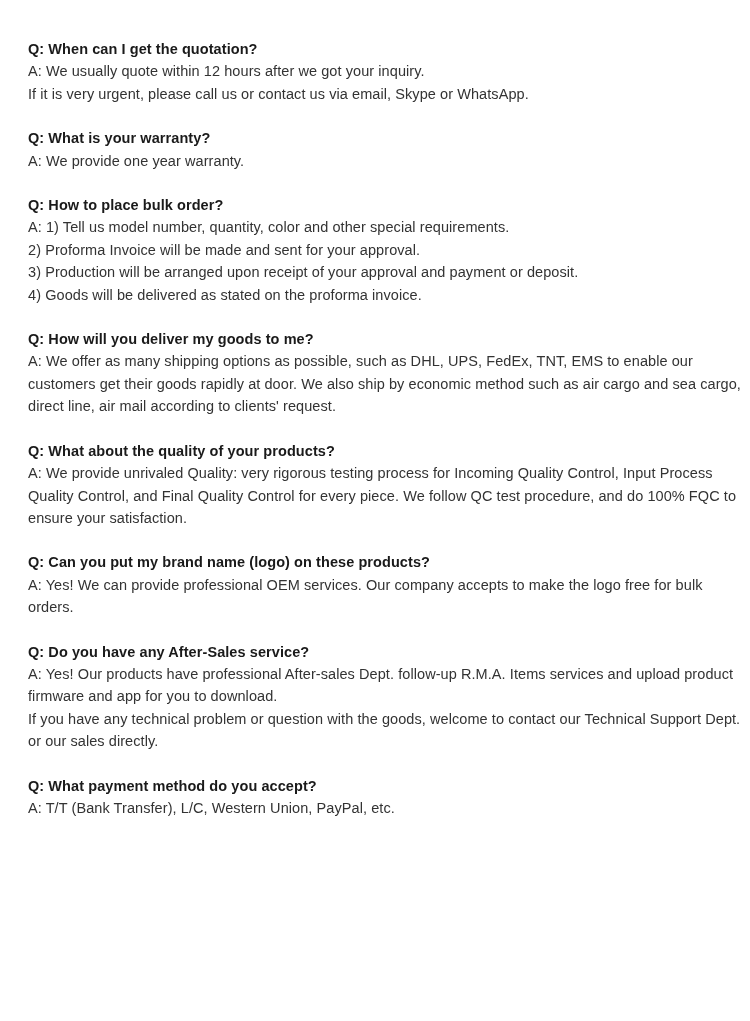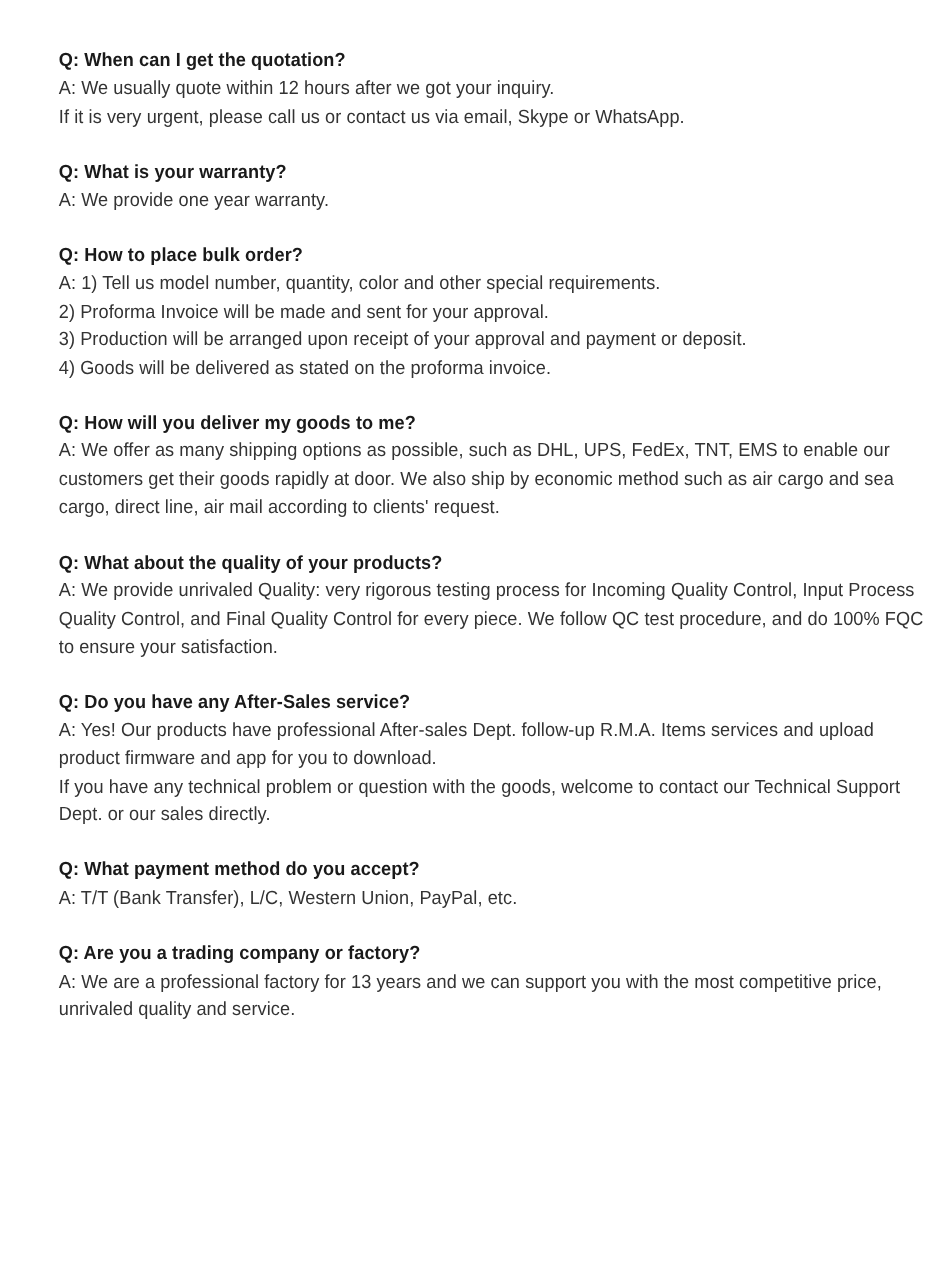--- a/index.html
+++ b/index.html
@@ -14,21 +14,21 @@
     overflow: hidden;
     font-family: "Liberation Sans", "DejaVu Sans", sans-serif;
     -webkit-font-smoothing: antialiased;
   }
   .page {
     position: relative;
     width: 750px;
     height: 1021px;
     background: #ffffff;
     box-sizing: border-box;
-    padding: 38px 5px 0 47px;
+    padding: 38px 5px 0 28px;
   }
   .faq-list {
     display: block;
   }
   .faq-block {
     margin: 0 0 22px 0;
   }
   .faq-block:last-child {
     margin-bottom: 0;
   }
@@ -76,26 +76,26 @@
       </div>
       <div class="faq-block">
         <p class="line q-line">Q: How will you deliver my goods to me?</p>
         <p class="line a-line">A: We offer as many shipping options as possible, such as DHL, UPS, FedEx, TNT, EMS to enable our customers get their goods rapidly at door. We also ship by economic method such as air cargo and sea cargo, direct line, air mail according to clients' request.</p>
       </div>
       <div class="faq-block">
         <p class="line q-line">Q: What about the quality of your products?</p>
         <p class="line a-line">A: We provide unrivaled Quality: very rigorous testing process for Incoming Quality Control, Input Process Quality Control, and Final Quality Control for every piece. We follow QC test procedure, and do 100% FQC to ensure your satisfaction.</p>
       </div>
       <div class="faq-block">
+        <p class="line q-line">Q: Can you put my brand name (logo) on these products?</p>
+        <p class="line a-line">A: Yes! We can provide professional OEM services. Our company accepts to make the logo free for bulk orders.</p>
+      </div>
+      <div class="faq-block">
         <p class="line q-line">Q: Do you have any After-Sales service?</p>
         <p class="line a-line">A: Yes! Our products have professional After-sales Dept. follow-up R.M.A. Items services and upload product firmware and app for you to download.</p>
         <p class="line a-line">If you have any technical problem or question with the goods, welcome to contact our Technical Support Dept. or our sales directly.</p>
       </div>
       <div class="faq-block">
         <p class="line q-line">Q: What payment method do you accept?</p>
         <p class="line a-line">A: T/T (Bank Transfer), L/C, Western Union, PayPal, etc.</p>
       </div>
-      <div class="faq-block">
-        <p class="line q-line">Q: Are you a trading company or factory?</p>
-        <p class="line a-line">A: We are a professional factory for 13 years and we can support you with the most competitive price, unrivaled quality and service.</p>
-      </div>
     </div>
 </div>
 
 </body></html>

